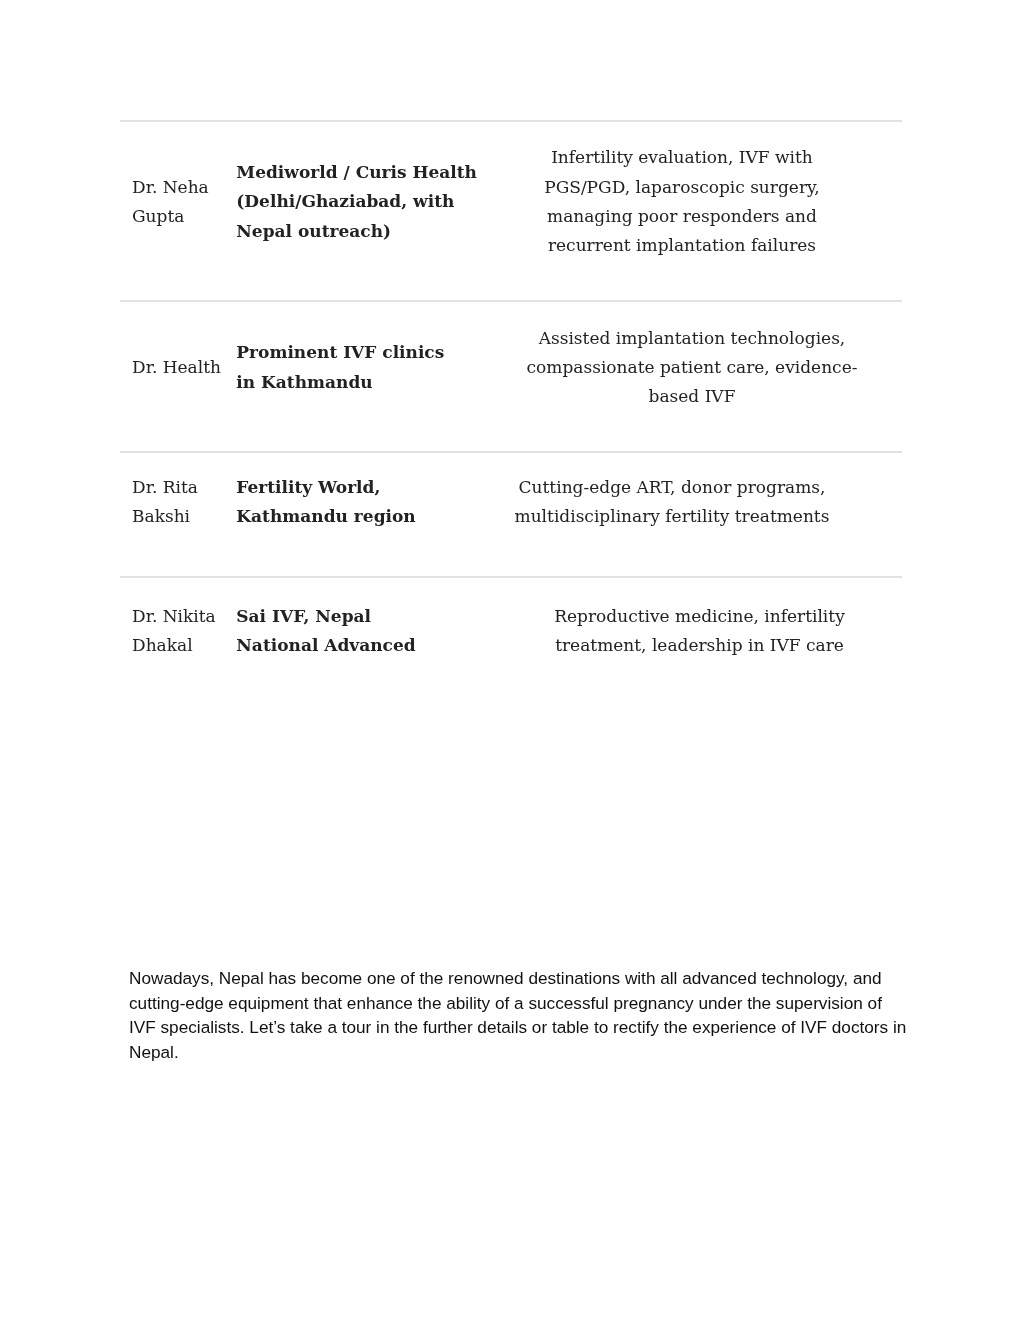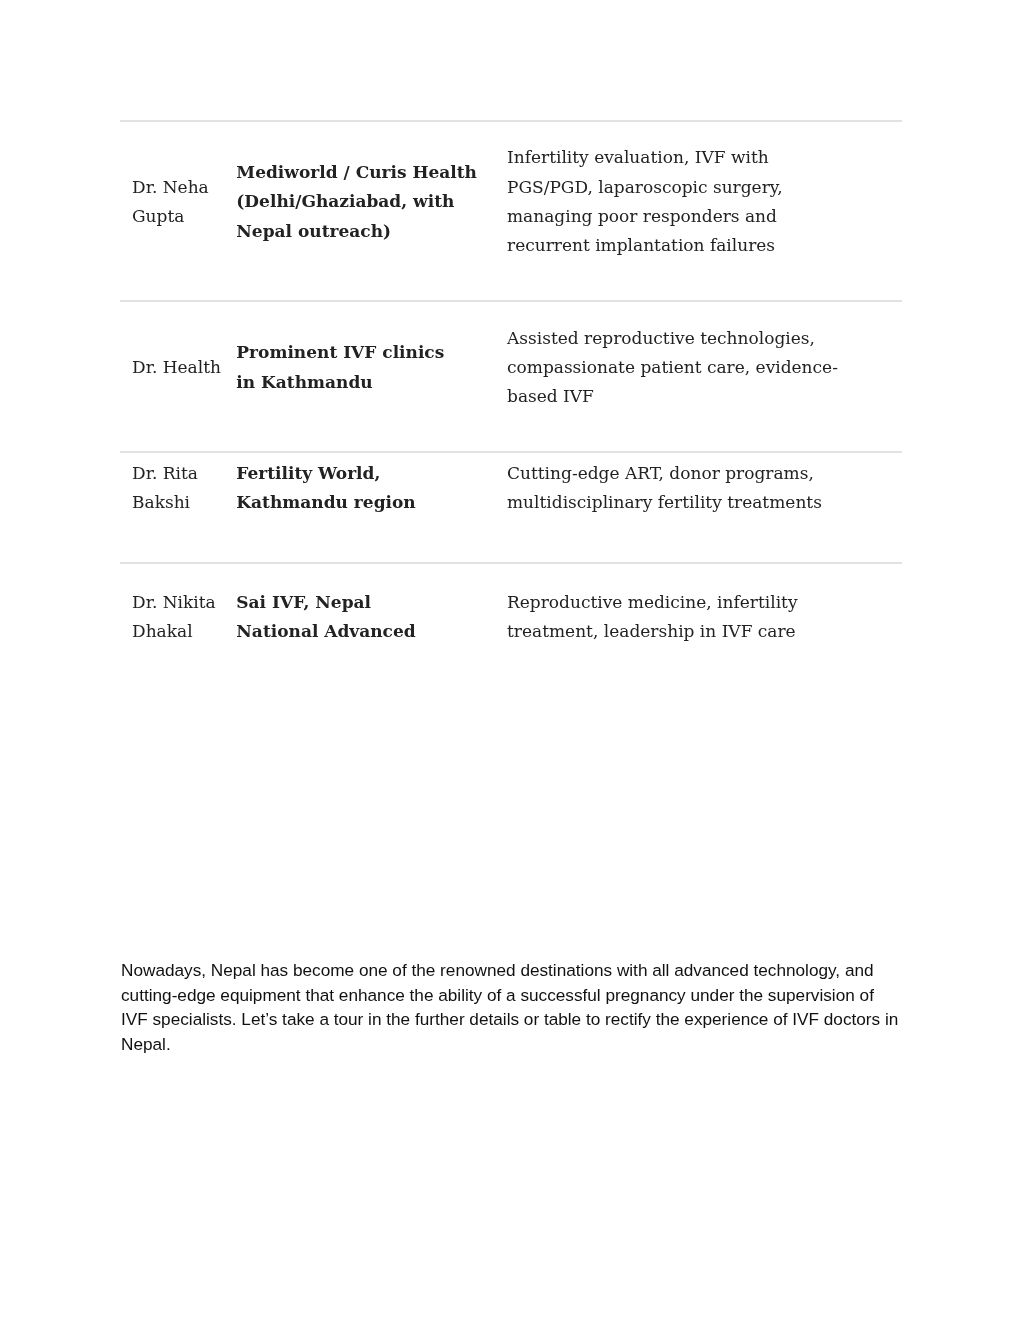--- a/index.html
+++ b/index.html
@@ -7,33 +7,33 @@
     .doc-table {
       position: absolute; left: 120px; top: 120px; width: 782px;
       border-collapse: collapse;
       font-family: "DejaVu Serif", "Liberation Serif", serif;
       font-size: 17px; line-height: 29.3px; color: #222;
     }
     .doc-table tr { border-top: 2px solid #e2e2e2; }
     .doc-table td { vertical-align: middle; padding: 0; }
     .doc-table td.c-name { width: 109px; padding-left: 12px; }
     .doc-table td.c-loc { width: 276px; font-weight: bold; }
-    .doc-table td.c-spec { padding-right: 10px; }
+    .doc-table td.c-spec { padding-right: 10px; text-align: center; }
     .doc-table tr.r0 td { height: 160px; padding-bottom: 18px; }
     .doc-table tr.r1 td { height: 131px; padding-bottom: 18px; }
     .doc-table tr.r2 td { height: 133px; padding-bottom: 18px; }
     .doc-table tr.r3 td { height: 131px; padding-bottom: 18px; }
-    .doc-table tr.r4 td { height: 103px; vertical-align: top; padding-top: 6px; }
+    .doc-table tr.r4 td { height: 103px; vertical-align: top; padding-top: 20px; }
     .doc-table tr.r5 td { height: 80px; vertical-align: top; padding-top: 24px; }
     .cell-text { display: block; }
     .doc-para {
       position: absolute; left: 121px; top: 958px; width: 780px;
       font-family: "Liberation Sans", "DejaVu Sans", sans-serif;
       font-size: 17.2px; line-height: 24.5px; color: #111;
-      margin: 0;
+      margin: 8px;
     }
   </style>
 </head>
 <body>
 
 <table class="doc-table">
   <tbody>
     <tr class="r0">
       <td class="c-name">
           <span class="cell-text" style="width:90px">Dr. Neha Gupta</span>
@@ -46,21 +46,21 @@
         </td>
     </tr>
     <tr class="r1">
       <td class="c-name">
           <span class="cell-text" style="width:95px">Dr. Health</span>
         </td>
       <td class="c-loc">
           <span class="cell-text" style="width:215px">Prominent IVF clinics in Kathmandu</span>
         </td>
       <td class="c-spec">
-          <span class="cell-text" style="width:370px">Assisted reproductive technologies, compassionate patient care, evidence-based IVF</span>
+          <span class="cell-text" style="width:370px">Assisted implantation technologies, compassionate patient care, evidence-based IVF</span>
         </td>
     </tr>
     <tr class="r4">
       <td class="c-name">
           <span class="cell-text" style="width:80px">Dr. Rita Bakshi</span>
         </td>
       <td class="c-loc">
           <span class="cell-text" style="width:240px">Fertility World, Kathmandu region</span>
         </td>
       <td class="c-spec">

